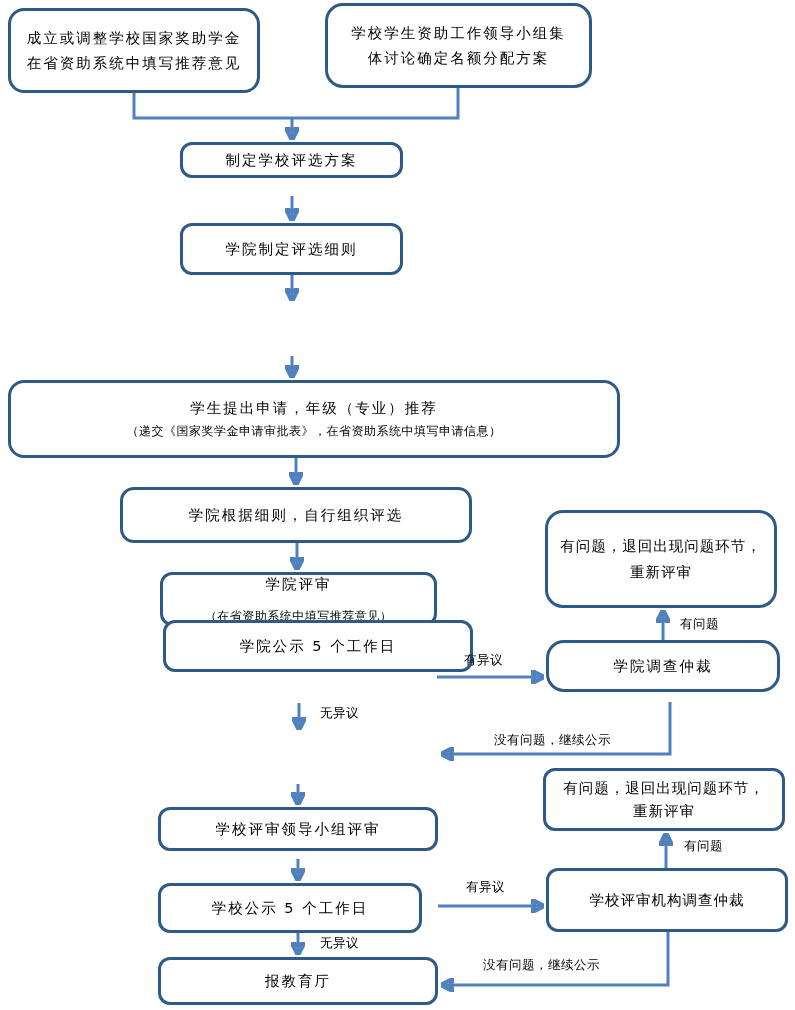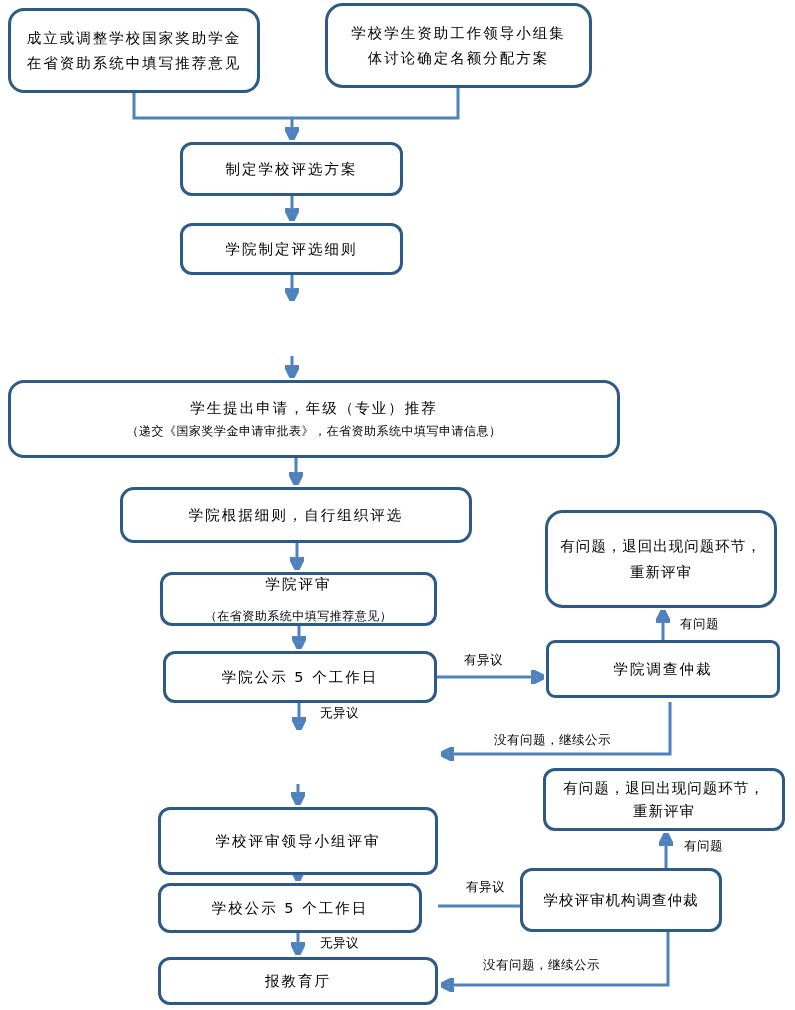--- a/index.html
+++ b/index.html
@@ -62,21 +62,21 @@
   <div class="node" style="left:8px;top:8px;width:252px;height:85px;border-radius:16px">
     <div class="main">成立或调整学校国家奖助学金</div>
     <div class="main">在省资助系统中填写推荐意见</div>
   </div>
 
   <div class="node" style="left:325px;top:3px;width:267px;height:85px;border-radius:18px">
     <div class="main">学校学生资助工作领导小组集</div>
     <div class="main">体讨论确定名额分配方案</div>
   </div>
 
-  <div class="node" style="left:180px;top:142px;width:223px;height:54px">
+  <div class="node" style="left:180px;top:142px;width:223px;height:36px">
     <div class="main">制定学校评选方案</div>
   </div>
 
   <div class="node" style="left:180px;top:223px;width:223px;height:52px">
     <div class="main">学院制定评选细则</div>
   </div>
 
 
   <div class="node" style="left:8px;top:380px;width:612px;height:78px;border-radius:16px;">
     <div class="main">学生提出申请，年级（专业）推荐</div>
@@ -85,48 +85,48 @@
 
   <div class="node" style="left:120px;top:487px;width:352px;height:56px;border-radius:14px">
     <div class="main">学院根据细则，自行组织评选</div>
   </div>
 
   <div class="node" style="left:160px;top:572px;width:277px;height:54px;gap:16px">
     <div class="main">学院评审</div>
     <div class="sub">（在省资助系统中填写推荐意见）</div>
   </div>
 
-  <div class="node" style="left:163px;top:651px;width:274px;height:52px">
+  <div class="node" style="left:163px;top:620px;width:310px;height:52px">
     <div class="main">学院公示 5 个工作日</div>
   </div>
 
   <div class="node" style="left:545px;top:510px;width:232px;height:98px;border-radius:18px;gap:8px">
     <div class="main" style="letter-spacing:1px">有问题，退回出现问题环节，</div>
     <div class="main" style="letter-spacing:1px">重新评审</div>
   </div>
 
-  <div class="node" style="left:546px;top:640px;width:234px;height:58px;border-radius:9px">
+  <div class="node" style="left:546px;top:640px;width:234px;height:52px;border-radius:18px">
     <div class="main">学院调查仲裁</div>
   </div>
 
 
   <div class="node" style="left:543px;top:768px;width:242px;height:63px;gap:5px">
     <div class="main" style="letter-spacing:1px">有问题，退回出现问题环节，</div>
     <div class="main" style="letter-spacing:1px">重新评审</div>
   </div>
 
-  <div class="node" style="left:158px;top:807px;width:280px;height:68px">
+  <div class="node" style="left:158px;top:807px;width:280px;height:44px">
     <div class="main">学校评审领导小组评审</div>
   </div>
 
   <div class="node" style="left:158px;top:883px;width:264px;height:50px">
     <div class="main">学校公示 5 个工作日</div>
   </div>
 
-  <div class="node" style="left:520px;top:868px;width:202px;height:64px">
+  <div class="node" style="left:546px;top:868px;width:242px;height:64px">
     <div class="main" style="letter-spacing:1px">学校评审机构调查仲裁</div>
   </div>
 
   <div class="node" style="left:158px;top:957px;width:280px;height:48px">
     <div class="main">报教育厅</div>
   </div>
 
   <div class="elabel" style="left:464px;top:652px">有异议</div>
   <div class="elabel" style="left:320px;top:705px">无异议</div>
   <div class="elabel" style="left:680px;top:616px">有问题</div>

